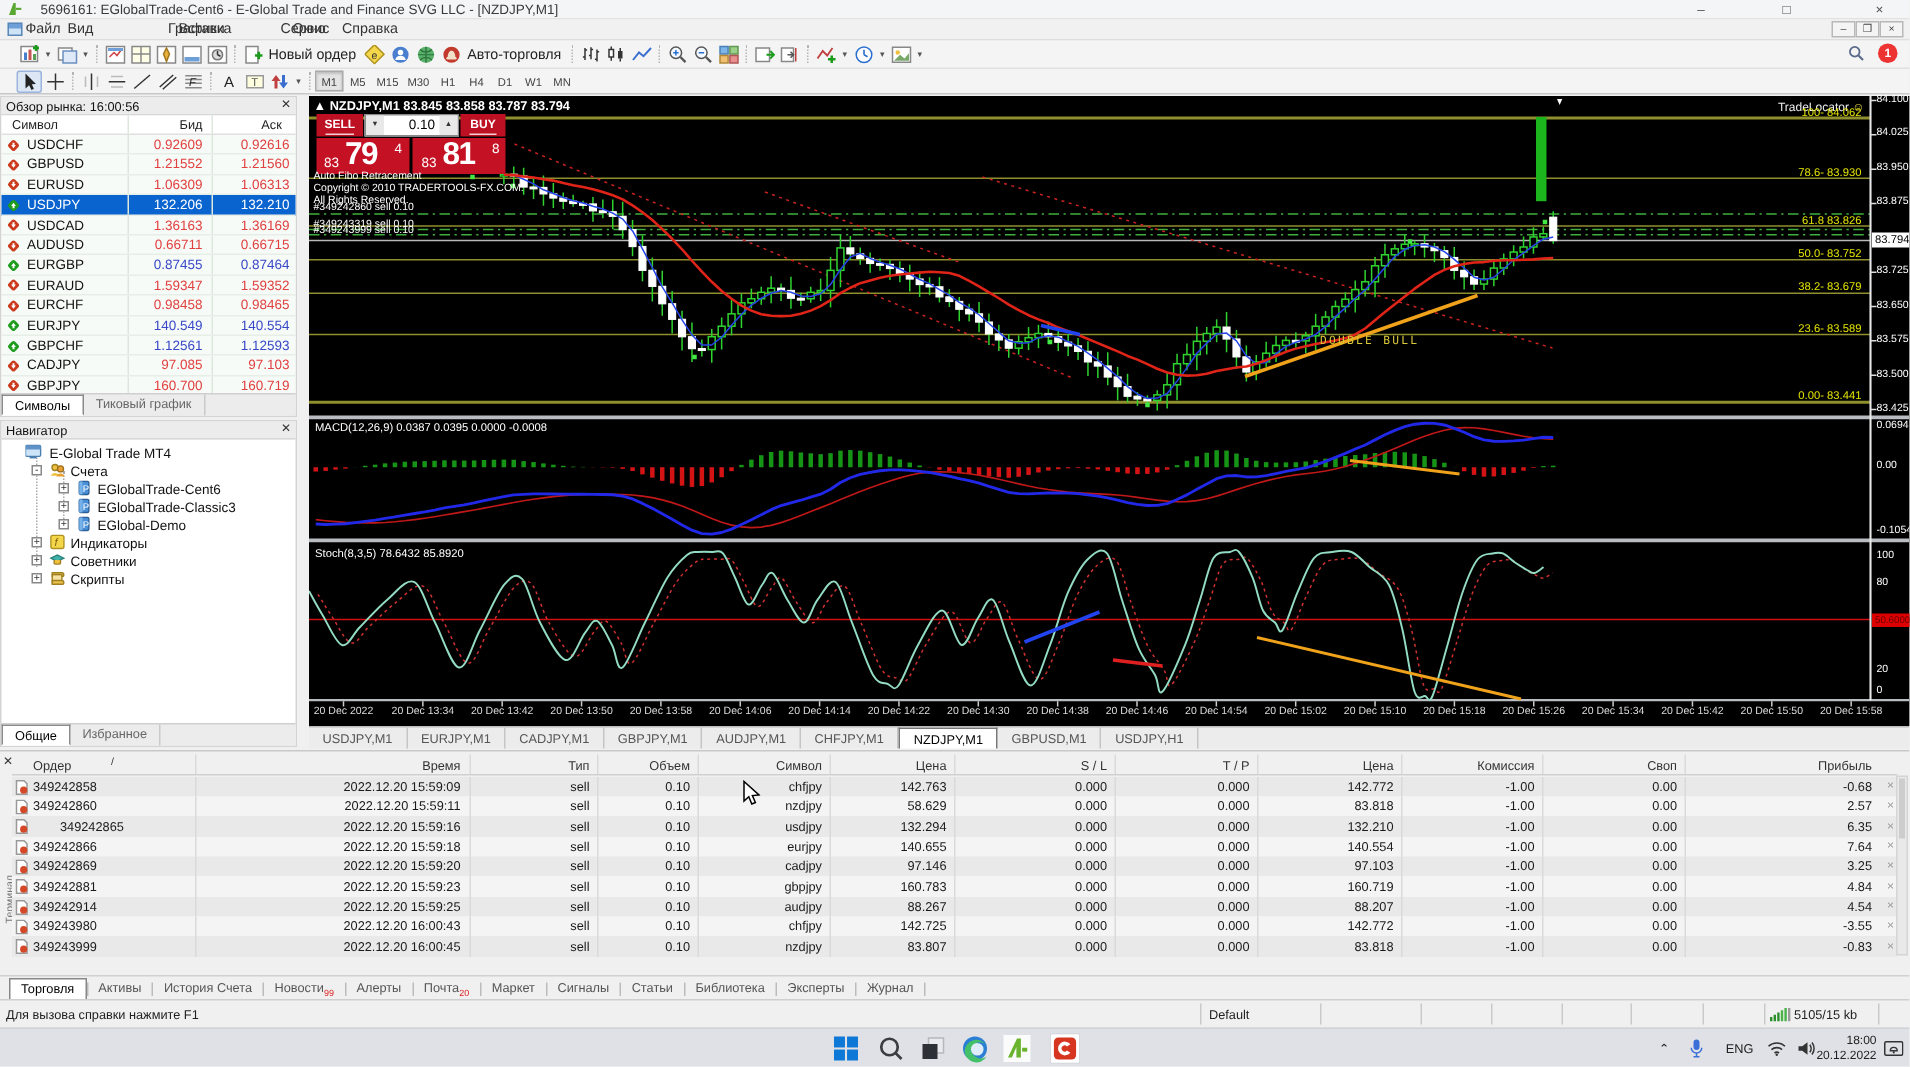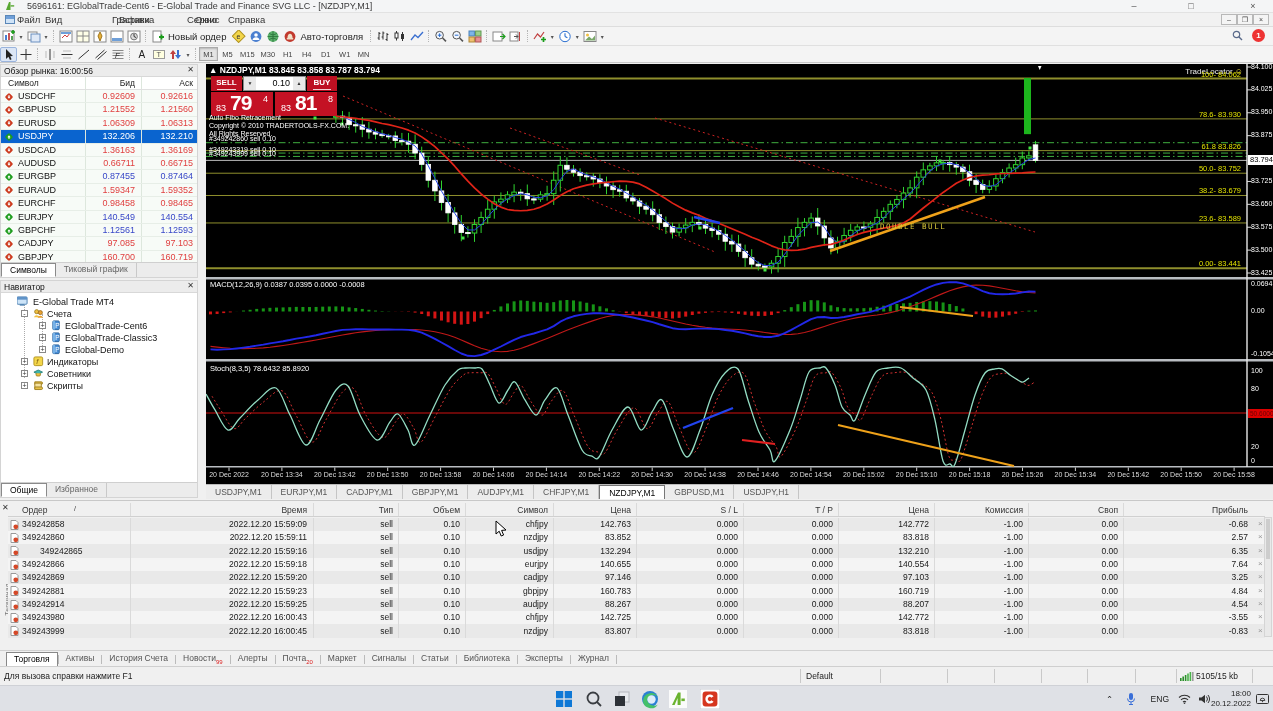--- a/index.html
+++ b/index.html
@@ -18,21 +18,21 @@
   #menubar { left:0; top:13px; width:1273px; height:14px; background:#f1f1f1; border-bottom:1px solid #ddd; }
   .menuitem { position:absolute; top:1px; font-size:9.5px; color:#333; }
   .mdiicon { position:absolute; left:5px; top:2px; width:10px; height:9px; background:#cfe3f7; border:1px solid #5a87b8; }
   .mdiicon:before { content:""; position:absolute; left:0; top:0; right:0; height:3px; background:#6f9fd8; }
   .mdibtn { position:absolute; top:1px; width:16px; height:11px; border:1px solid #b8b8b8; background:#f4f4f4;
             color:#444; font-size:7px; line-height:10px; text-align:center; }
 
   
   #toolbar1 { left:0; top:27px; width:1273px; height:19px; background:#f4f4f4; border-bottom:1px solid #e0e0e0; }
   #toolbar2 { left:0; top:46px; width:1273px; height:17px; background:#f4f4f4; border-bottom:1px solid #c8c8c8; }
-  .tbrow { display:flex; align-items:center; height:100%; padding-left:0; }
+  .tbrow { display:flex; align-items:center; height:100%; padding-left:11px; }
   .tbi { width:17px; height:15px; display:flex; align-items:center; justify-content:center; flex:none;
          border:1px solid transparent; border-radius:2px; position:relative; }
   .tbi svg { display:block; }
   .tbi.sel { background:#dce6f5; border-color:#9ab4dd; }
   .tbsep { width:7px; height:14px; flex:none; position:relative; }
   .tbsep:before { content:""; position:absolute; left:3px; top:1px; bottom:1px; border-left:1px dotted #b5b5b5; }
   .tbdrop { width:8px; color:#555; font-size:6px; flex:none; text-align:center; }
   .tblabel { font-size:9.5px; color:#222; margin:0 4px 0 2px; white-space:nowrap; }
   .tfbtn { min-width:19px; padding:0 2px; height:14px; font-size:7.5px; color:#444; text-align:center;
            line-height:14px; flex:none; border:1px solid transparent; }
@@ -417,21 +417,21 @@
 </div>
 
 <div id="market-watch" class="abs panel">
   <div class="phead">
     <span>Обзор рынка: 16:00:56</span>
     <span class="x">✕</span>
   </div>
   <div class="mwhead">
     <span style="left:7px">Символ</span>
     <span style="left:110px;width:24px;text-align:right">Бид</span>
-    <span style="left:168px;width:24px;text-align:right">Аск</span>
+    <span style="left:168px;width:24px;text-align:center">Аск</span>
     <i class="colsep" style="left:84px"></i>
       <i class="colsep" style="left:140px"></i>
   </div>
   <div class="mwrows" id="mw-rows" style="height:172px">
       <div class="mwrow" style="top: 0px;">
         <svg class="diam" viewBox="0 0 8 8">
           <rect x="1" y="1" width="6" height="6" rx="1.4" transform="rotate(45 4 4)" fill="#cc3a1e"></rect>
           <path d="M4 6.2 L2 3.6 H3.2 V1.8 H4.8 V3.6 H6 Z" fill="#fff" transform="scale(.8) translate(1,1)"></path>
         </svg>
         <span class="sym">USDCHF</span>
@@ -1237,21 +1237,21 @@
         <div class="trow" style="top: 13.35px;">
           <svg class="ordicon" viewBox="0 0 9 10">
             <path d="M1 .5 h5 l2 2 V9.5 H1 Z" fill="#fff" stroke="#999"></path>
             <circle cx="5.8" cy="6.8" r="2.4" fill="#d44828"></circle>
           </svg>
           <span style="left: 14px;">349242860</span>
           <span style="left: 209px; width: 90px; text-align: right;">2022.12.20 15:59:11</span>
           <span style="left: 295px; width: 90px; text-align: right;">sell</span>
           <span style="left: 362px; width: 90px; text-align: right;">0.10</span>
           <span style="left: 450px; width: 90px; text-align: right;">nzdjpy</span>
-          <span style="left: 533px; width: 90px; text-align: right;">83.852</span>
+          <span style="left: 533px; width: 90px; text-align: right;">58.629</span>
           <span style="left: 640px; width: 90px; text-align: right;">0.000</span>
           <span style="left: 735px; width: 90px; text-align: right;">0.000</span>
           <span style="left: 831px; width: 90px; text-align: right;">83.818</span>
           <span style="left: 925px; width: 90px; text-align: right;">-1.00</span>
           <span style="left: 1020px; width: 90px; text-align: right;">0.00</span>
           <span style="left: 1150px; width: 90px; text-align: right;">2.57</span>
           <i class="tcolsep" style="left: 122px;"></i>
           <i class="tcolsep" style="left: 305px;"></i>
           <i class="tcolsep" style="left: 390px;"></i>
           <i class="tcolsep" style="left: 457px;"></i>

